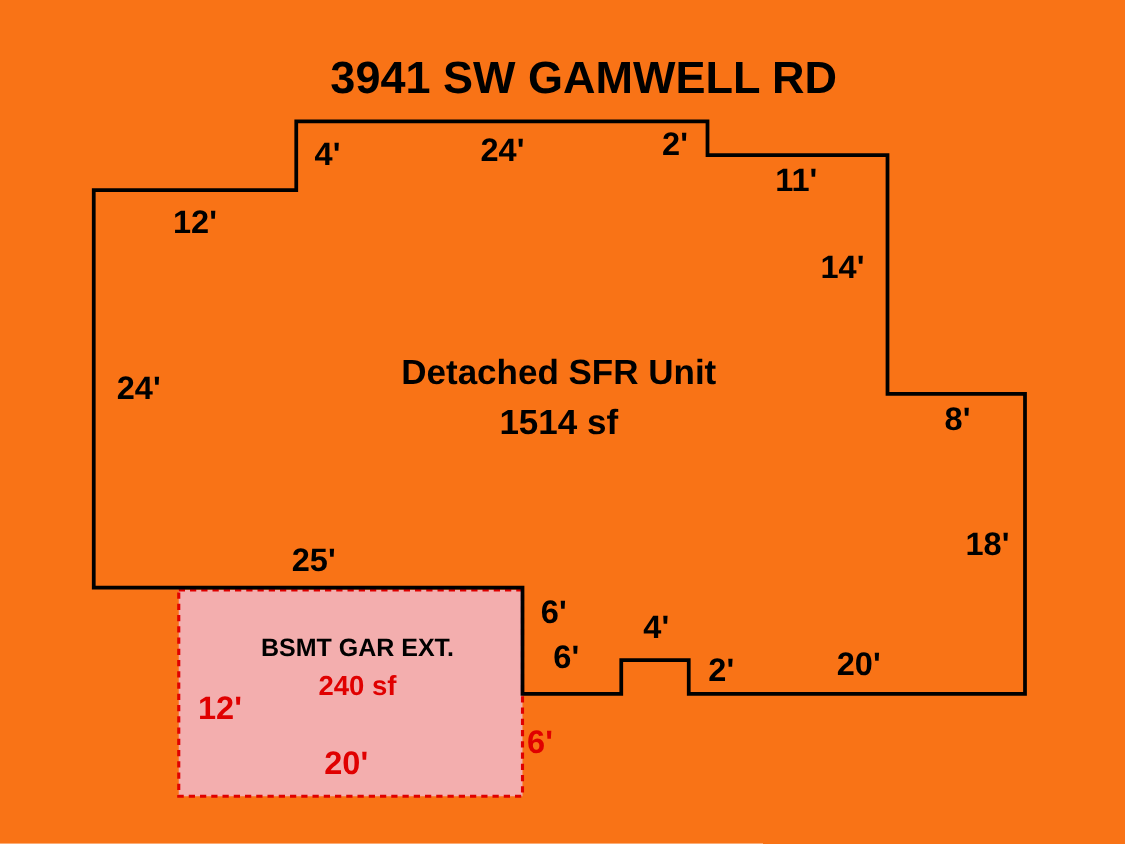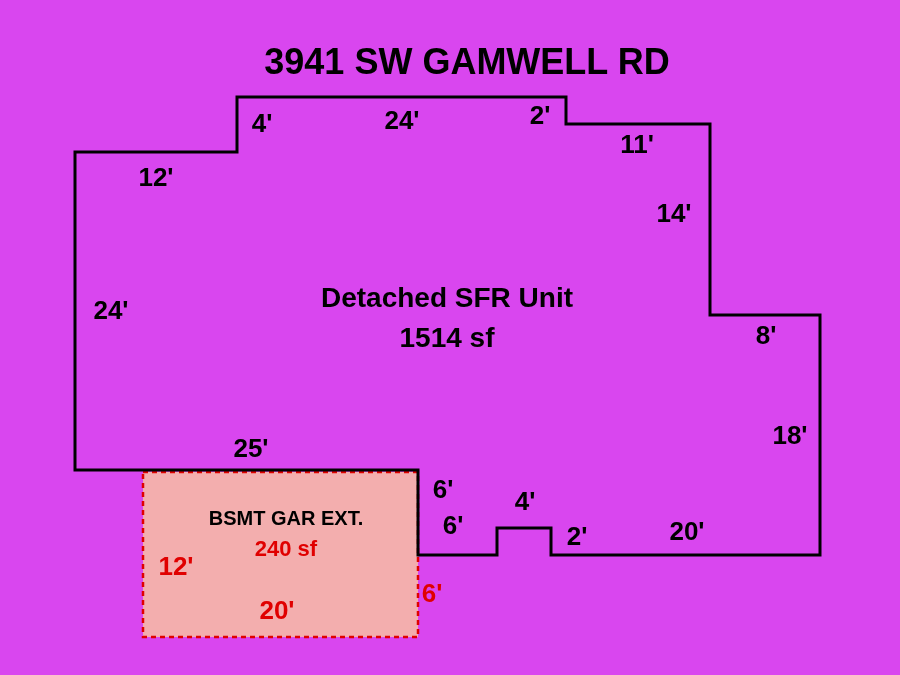--- a/index.html
+++ b/index.html
@@ -8,21 +8,21 @@
     background: #ffffff;
     width: 900px;
     height: 675px;
     overflow: hidden;
     font-family: "Liberation Sans", sans-serif;
   }
   .sketch-wrap {
     position: relative;
     width: 900px;
     height: 675px;
-    background: #d946ef;
+    background: #f97316;
   }
   svg text {
     font-family: "Liberation Sans", sans-serif;
     font-weight: bold;
     fill: #000000;
   }
   svg text.red { fill: #e00000; }
   .dim { font-size: 26px; }
   .title-text { font-size: 36px; }
   .unit-text { font-size: 28px; }

